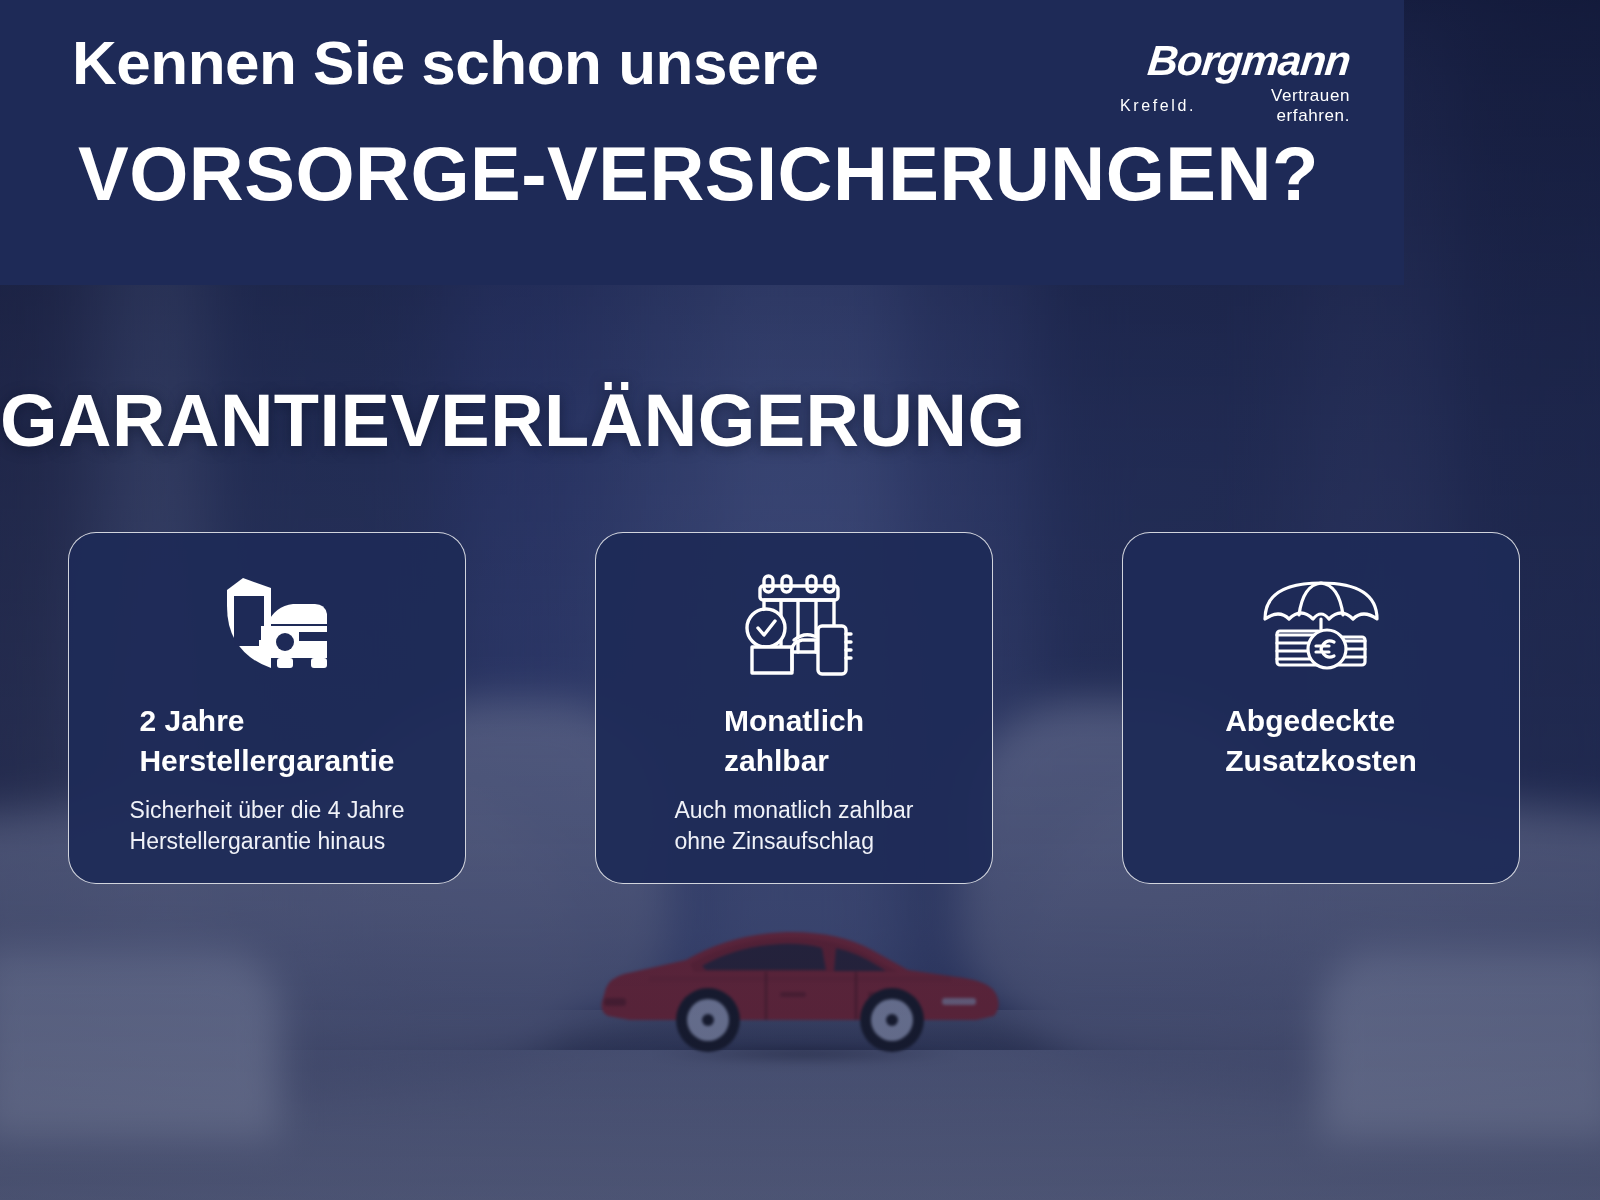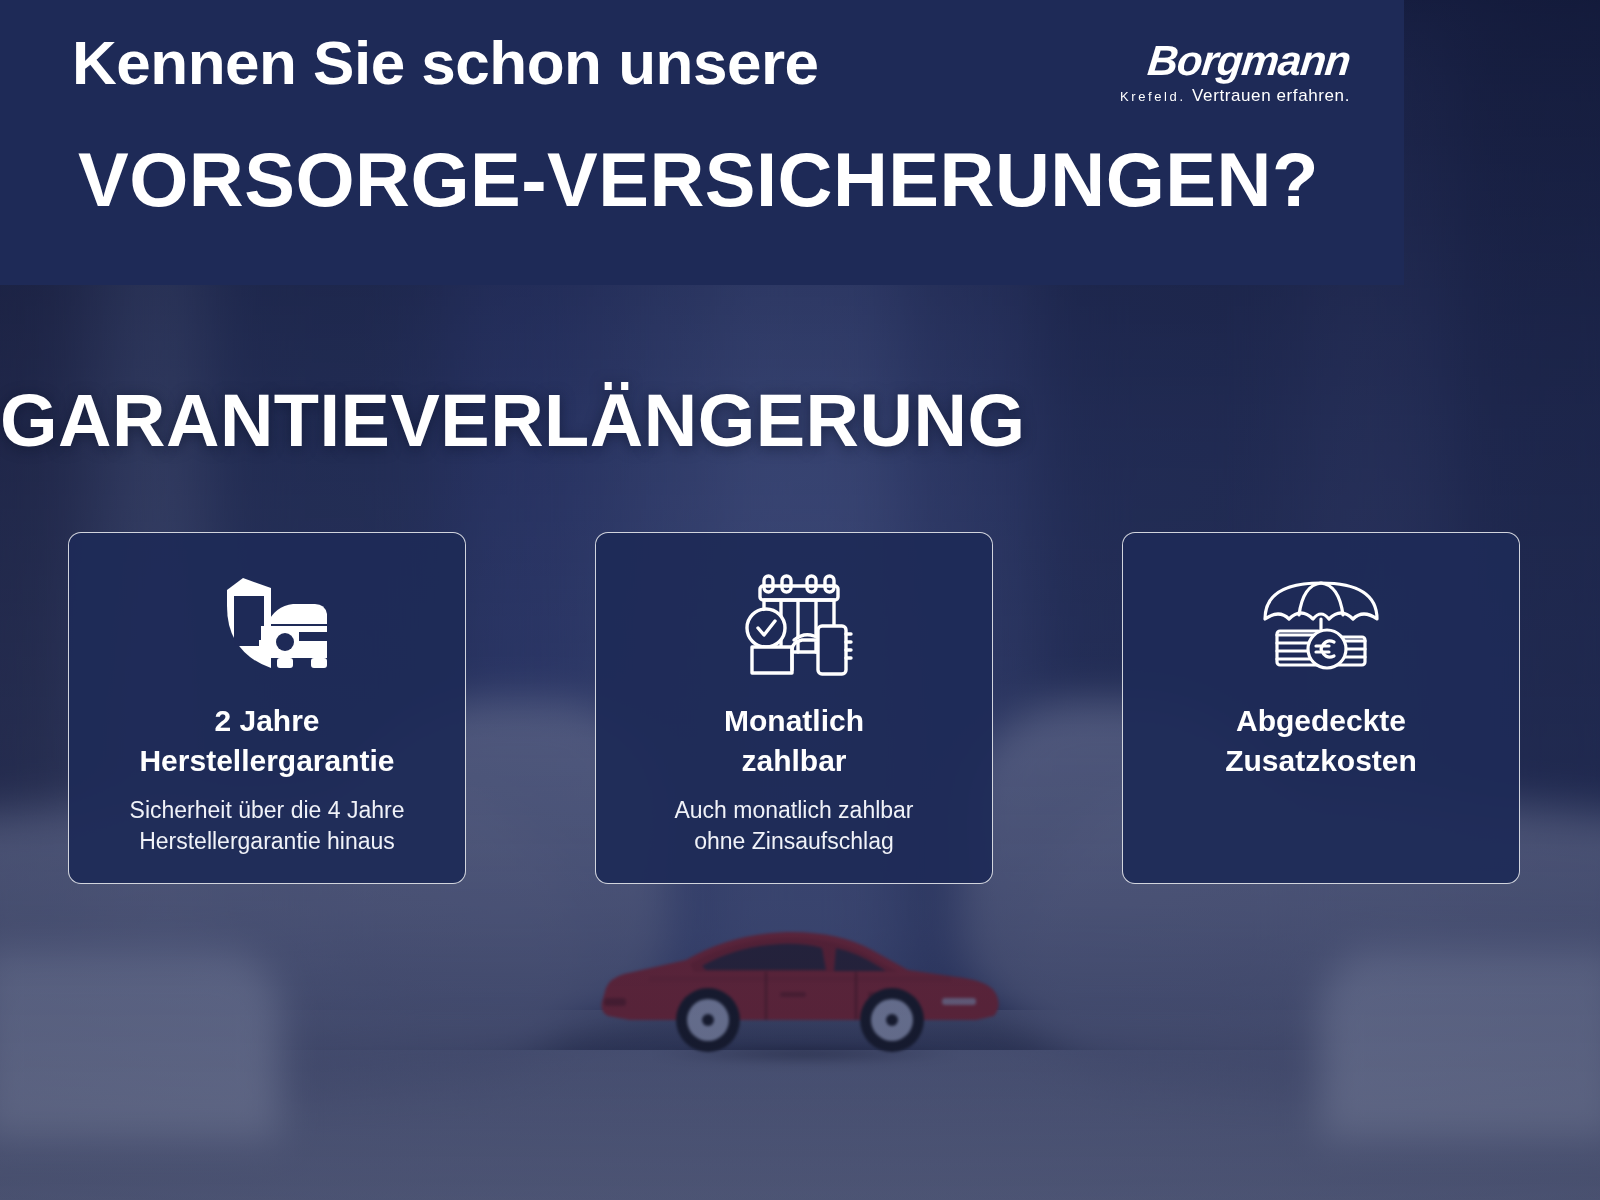--- a/index.html
+++ b/index.html
@@ -128,21 +128,21 @@
     color: #ffffff;
     font-size: 62px;
     font-weight: 700;
     letter-spacing: -0.5px;
     line-height: 1.05;
     white-space: nowrap;
   }
   .head-line2 {
     position: absolute;
     left: 78px;
-    top: 140px;
+    top: 134px;
     color: #ffffff;
     font-size: 76px;
     font-weight: 700;
     letter-spacing: 0.5px;
     line-height: 1.05;
     white-space: nowrap;
   }
 
   
   .logo {
@@ -165,21 +165,21 @@
   }
   .logo-sub {
     display: flex;
     justify-content: space-between;
     align-items: center;
     margin-top: 4px;
     padding-left: 6px;
   }
   .logo-sub-left {
     color: #ffffff;
-    font-size: 13px;
+    font-size: 16px;
     letter-spacing: 2.6px;
     font-weight: 400;
   }
   .logo-sub-right {
     color: #ffffff;
     font-size: 17px;
     letter-spacing: 0.6px;
     font-weight: 400;
   }
 
@@ -207,26 +207,26 @@
     display: flex;
     justify-content: space-between;
     z-index: 6;
   }
   .card {
     width: 398px;
     min-height: 352px;
     box-sizing: border-box;
     background: rgba(30,42,87,0.94);
     border: 1.5px solid rgba(255,255,255,0.80);
-    border-radius: 13px;
+    border-radius: 28px;
     padding: 34px 24px 26px;
     display: flex;
     flex-direction: column;
     align-items: center;
-    text-align: center;
+    text-align: left;
   }
   .card-icon {
     height: 118px;
     display: flex;
     align-items: center;
     justify-content: center;
     margin-bottom: 16px;
   }
   .card-title {
     color: #ffffff;

